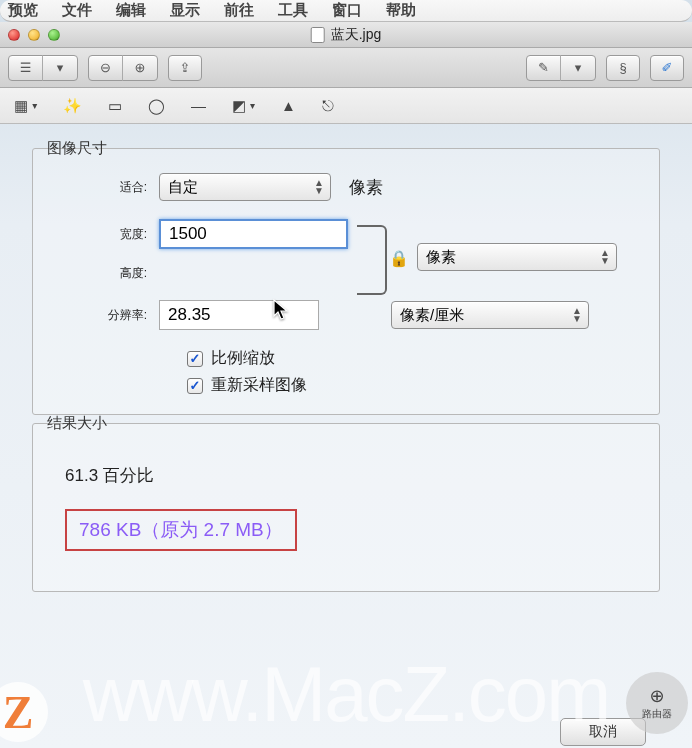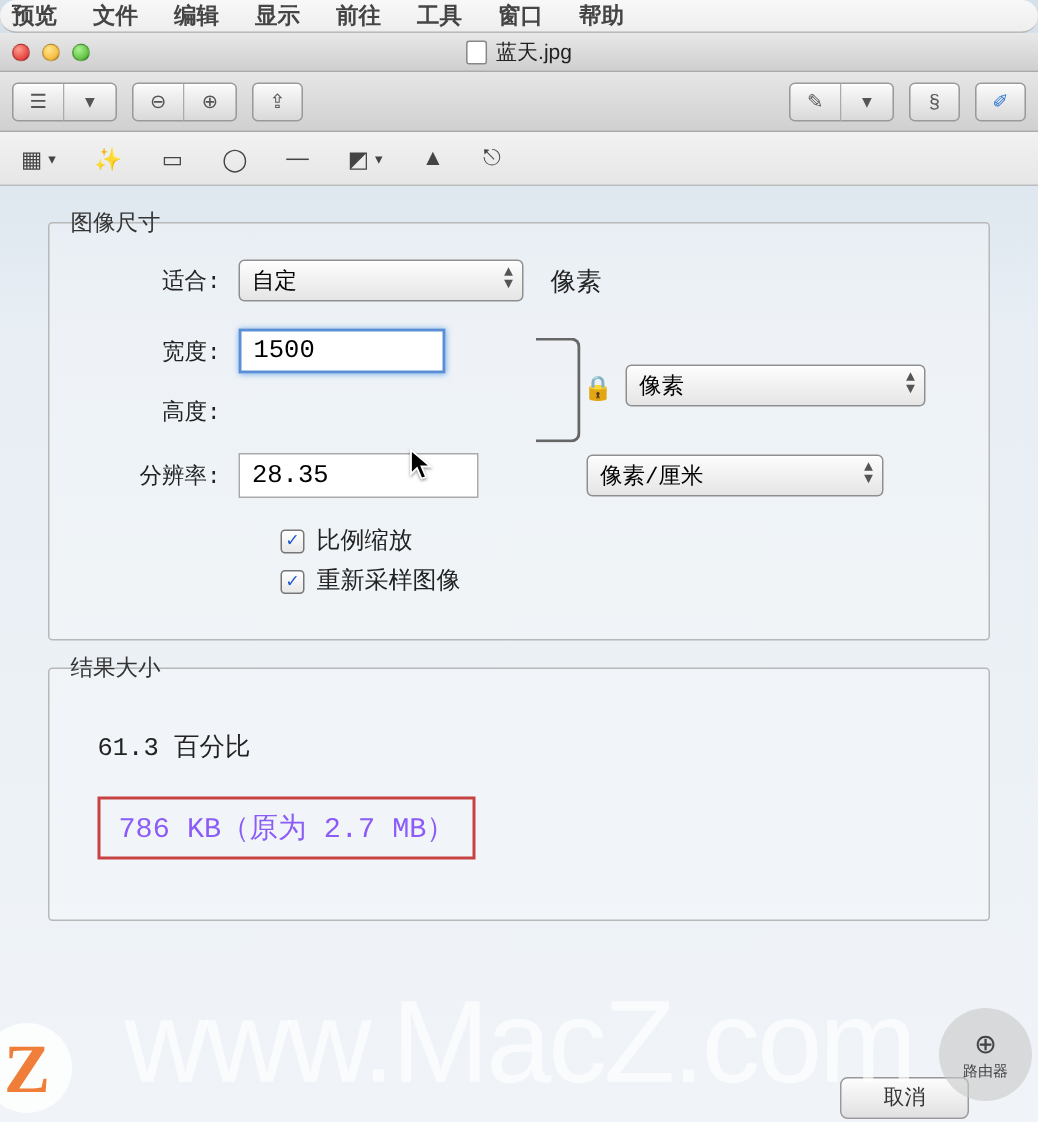--- a/index.html
+++ b/index.html
@@ -87,63 +87,62 @@
     }
     .toolstrip .tool { display:flex; align-items:center; gap:4px; cursor:pointer; }
 
     
     .content {
       padding: 24px 32px 10px 32px;
     }
     .fieldset {
       border: 1px solid #b8b8b8;
       border-radius: 3px;
-      margin-bottom: 18px;
-      padding: 24px 24px 22px 24px;
+      margin-bottom: 8px;
+      padding: 24px 24px 12px 24px;
       background: rgba(255,255,255,0.25);
       position: relative;
-      font-family: Liberation Mono, monospace;
     }
     .legend {
       position: absolute;
       top: -10px; left: 10px;
       background: transparent;
       padding: 0 4px;
       font-size: 15px;
       color: #333;
     }
 
     .row {
       display: flex;
       align-items: center;
       gap: 12px;
       margin-bottom: 18px;
     }
     .label {
       width: 90px;
       text-align: right;
-      font-size: 15px;
+      font-size: 12px;
       color: #222;
     }
     .select {
       height: 28px;
       background: linear-gradient(#fdfdfd, #e5e5e5);
       border: 1px solid #8f8f8f;
       border-radius: 4px;
       display: flex; align-items: center;
       padding: 0 8px;
       font-size: 15px;
       position: relative;
       box-shadow: 0 1px 0 #fff inset;
     }
     .select .arrows {
       position: absolute; right: 6px; top: 50%; transform: translateY(-50%);
       font-size: 10px; line-height: 8px; color: #555; text-align: center;
     }
-    .select-fit { width: 190px; }
+    .select-fit { width: 172px; }
     .select-unit { width: 200px; }
     .select-resunit { width: 198px; }
 
     .after-text { font-size: 17px; color: #222; margin-left: 6px; }
 
     .dim-wrap {
       position: relative;
       margin-top: 14px;
       margin-bottom: 8px;
     }
@@ -154,21 +153,21 @@
       border: 2px solid #666;
       border-left: none;
       border-radius: 0 6px 6px 0;
     }
     .lock-icon {
       position: absolute;
       left: 332px; top: 30px;
       font-size: 16px; color: #333;
     }
     .textinput {
-      width: 138px; height: 30px;
+      width: 189px; height: 30px;
       border: 1px solid #aaa;
       background: #fff;
       font-size: 17px;
       padding: 0 8px;
       font-family: inherit;
     }
     .textinput.focus {
       border: 2px solid #5a8fd6;
       box-shadow: 0 0 4px #6ea8e8;
       outline: none;

